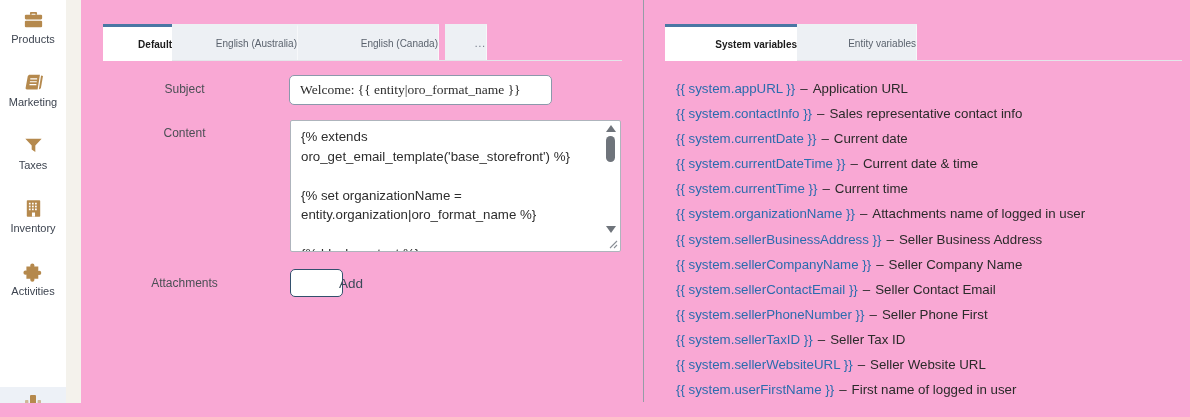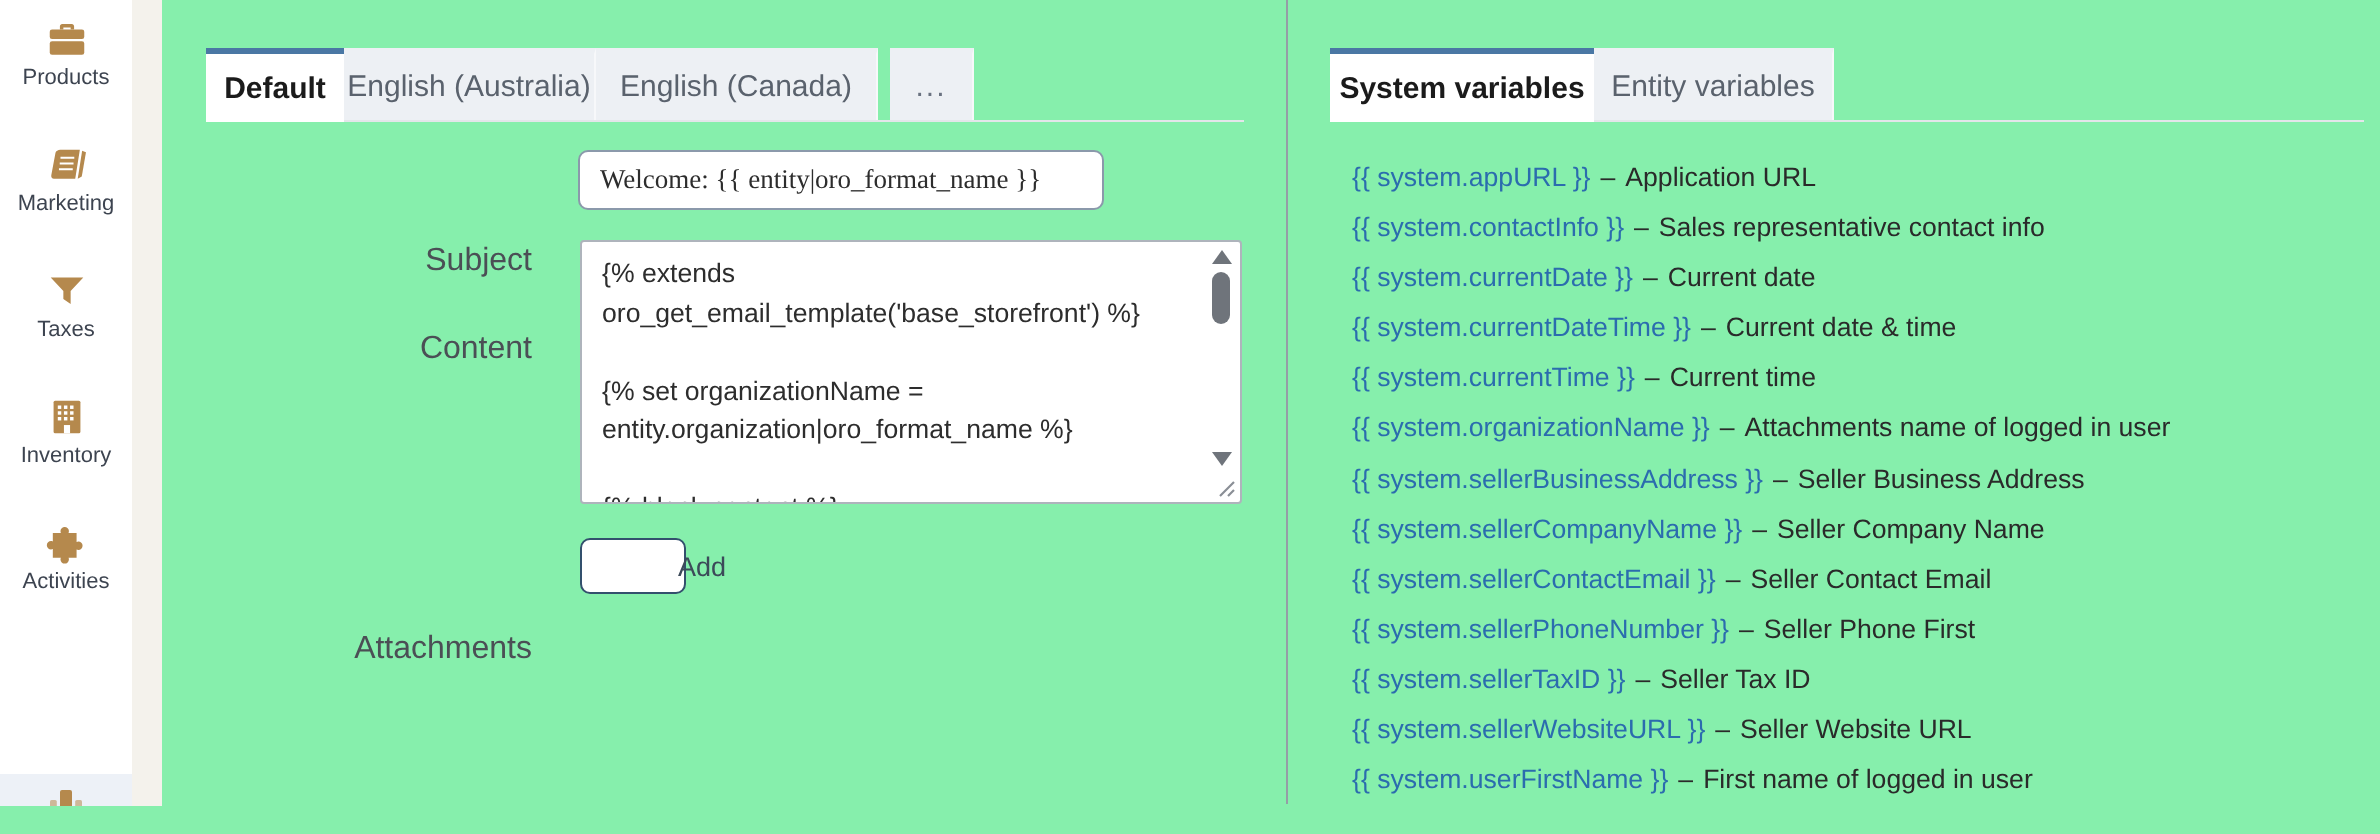--- a/index.html
+++ b/index.html
@@ -1,45 +1,45 @@
 <!DOCTYPE html>
 <html><head>
 <meta charset="utf-8">
 <style>
   * { margin:0; padding:0; box-sizing:border-box; }
   html,body { background:#fff; }
   body { font-family:"Liberation Sans", sans-serif; }
-  .canvas { position:relative; width:1190px; height:417px; background:#86efac; overflow:hidden; }
+  .canvas { position:relative; width:1190px; height:417px; background:#f9a8d4; overflow:hidden; }
 
   
   .sidebar { position:absolute; left:0; top:0; width:66px; height:403px; background:#fff; }
   .nav-item { position:absolute; left:0; width:66px; text-align:center; cursor:pointer; }
   .nav-icon { display:block; height:23px; line-height:23px; }
   .nav-icon svg { vertical-align:top; }
   .nav-label { display:block; font-size:11px; line-height:12px; color:#3d4450; margin-top:2px; }
   .nav-partial { position:absolute; left:0; top:387px; width:66px; height:16px; background:#edf1f7; overflow:hidden; text-align:center; }
   .nav-partial svg { margin-top:8px; }
   .side-strip { position:absolute; left:66px; top:0; width:15px; height:403px; background:#f4f2ec; }
 
   
   .divider { position:absolute; left:643px; top:0; width:1px; height:402px; background:#959da6; }
 
   
   .tabs { position:absolute; display:flex; align-items:stretch; height:37px; border-bottom:1px solid #e3e6ea; }
   .tabs-left  { left:103px; top:24px; width:519px; }
   .tabs-right { left:665px; top:24px; width:517px; }
-  .tab { display:flex; align-items:center; justify-content:center; background:#edf0f4;
-         font-size:15px; color:#5a626d; cursor:pointer; border-top:3px solid transparent;
+  .tab { display:flex; align-items:center; justify-content:flex-end; background:#edf0f4;
+         font-size:10px; color:#5a626d; cursor:pointer; border-top:3px solid transparent;
          border-right:1px solid #f7f8fa; }
   .tab.active { background:#fff; border-top:3px solid #4a77a4; color:#1b1b1b; font-weight:bold;
                 margin-bottom:-1px; border-right:none; }
   .tab.more { margin-left:6px; color:#6a7280; letter-spacing:1px; }
 
   
-  .field-label { position:absolute; left:103px; width:163px; text-align:right; font-size:16px; color:#4b4f55;margin-top:40px; }
+  .field-label { position:absolute; left:103px; width:163px; text-align:center; font-size:12px; color:#4b4f55; }
   .lbl-subject { top:82px; }
   .lbl-content { top:126px; }
   .lbl-attach  { top:276px; }
   .subject-input { position:absolute; left:289px; top:75px; width:263px; height:30px;
                    border:1px solid #8b99ab; border-radius:5px; padding:0 10px;
                    font-family:Liberation Serif, serif; font-size:13.5px; color:#2d2d2d; background:#fff; }
   .content-wrap { position:absolute; left:290px; top:120px; width:331px; height:132px;text-decoration:underline; }
   .content-area { width:100%; height:100%; border:1px solid #aeb4bc; border-radius:2px;
                   padding:6px 24px 6px 10px; resize:none; overflow:hidden;
                   font-family:"Liberation Sans", sans-serif; font-size:13.3px; line-height:19.5px; color:#2d2d2d;

